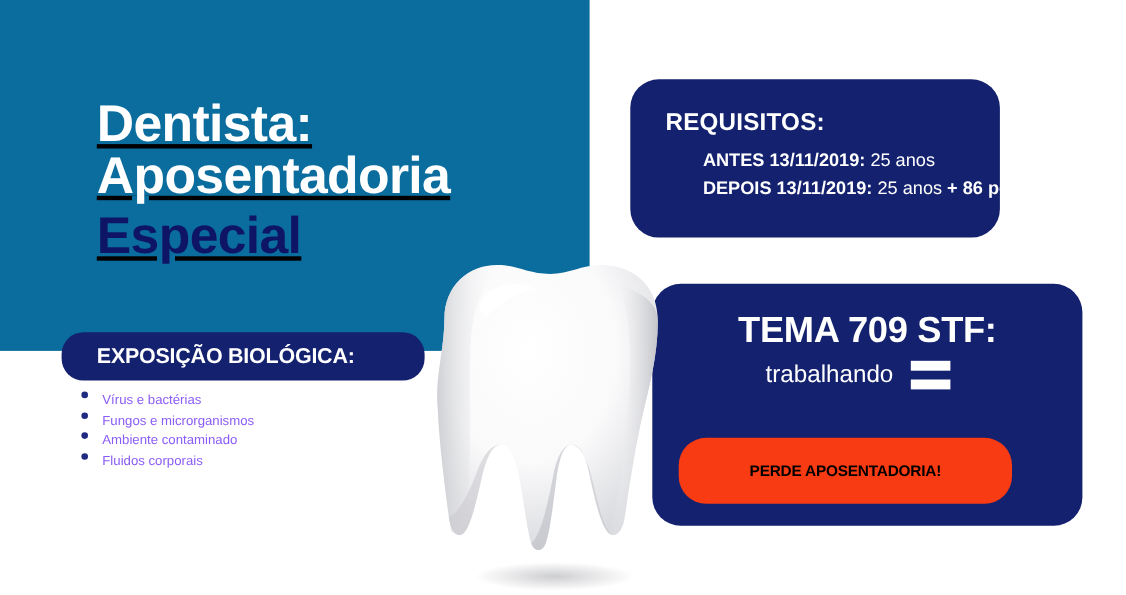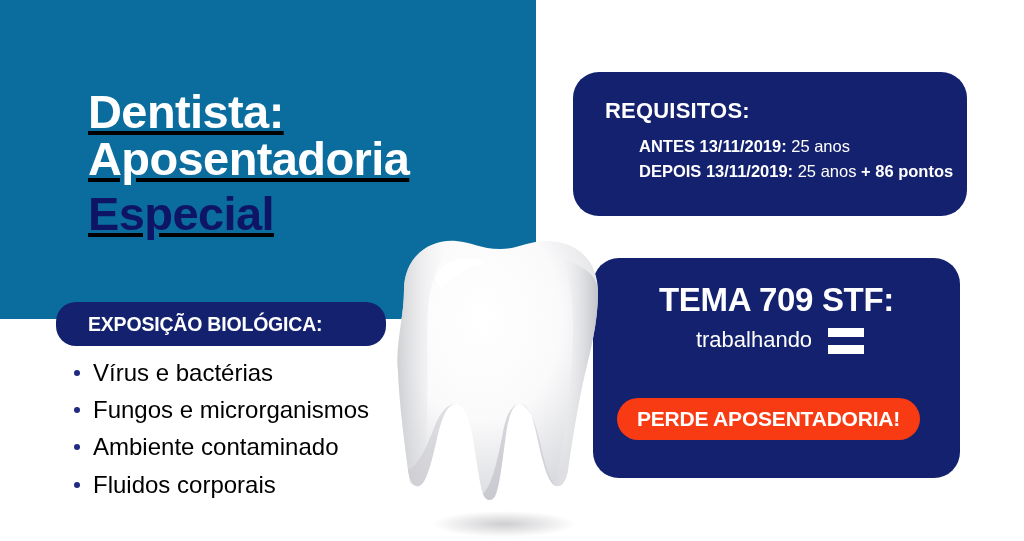--- a/index.html
+++ b/index.html
@@ -78,22 +78,22 @@
     left: 74px;
     top: 354px;
     z-index: 6;
     margin: 0;
     padding: 0;
     list-style: none;
   }
   .bullet-item {
     display: flex;
     align-items: baseline;
-    color: #000000;
-    font-size: 24px;
+    color: #8b5cf6;
+    font-size: 12px;
     font-weight: 500;
     line-height: 1.55;
     white-space: nowrap;
   }
   .bullet-dot {
     width: 6px;
     height: 6px;
     border-radius: 50%;
     background: #1f2a80;
     margin-right: 13px;
@@ -116,28 +116,29 @@
   
   .card {
     position: absolute;
     background: #13216e;
     border-radius: 26px;
     z-index: 5;
   }
   .card-requisitos {
     left: 573px;
     top: 72px;
-    width: 394px;
+    width: 336px;
     height: 144px;
   }
   .card-tema {
     left: 593px;
     top: 258px;
     width: 367px;
     height: 220px;
+    padding-left: 24px;
   }
 
   .req-title {
     position: absolute;
     left: 32px;
     top: 26px;
     color: #ffffff;
     font-size: 22px;
     font-weight: 800;
     letter-spacing: 0.2px;
@@ -194,27 +195,27 @@
     display: block;
     width: 36px;
     height: 9px;
     background: #ffffff;
   }
   .cta-button {
     position: absolute;
     left: 24px;
     top: 140px;
     width: 303px;
-    height: 42px;
+    height: 60px;
     background: #f93b13;
     border-radius: 25px;
     border: none;
-    color: #ffffff;
+    color: #000000;
     font-family: "Liberation Sans", sans-serif;
-    font-size: 21px;
+    font-size: 14px;
     font-weight: 800;
     letter-spacing: -0.2px;
     cursor: pointer;
     display: flex;
     align-items: center;
     justify-content: center;
   }
 </style>
 </head>
 <body>

